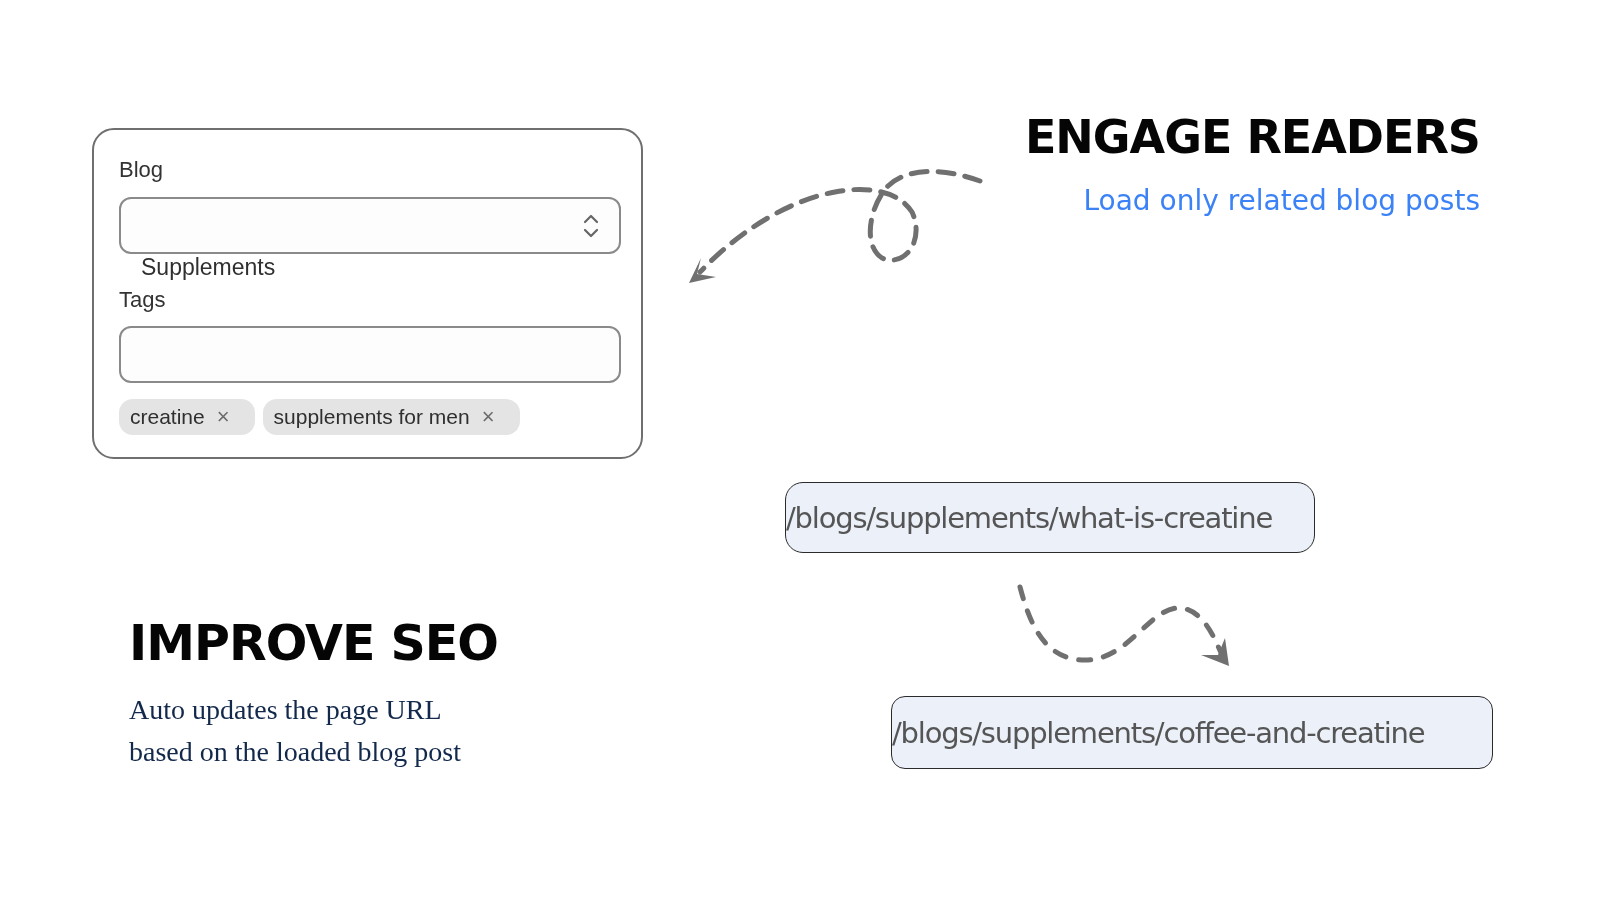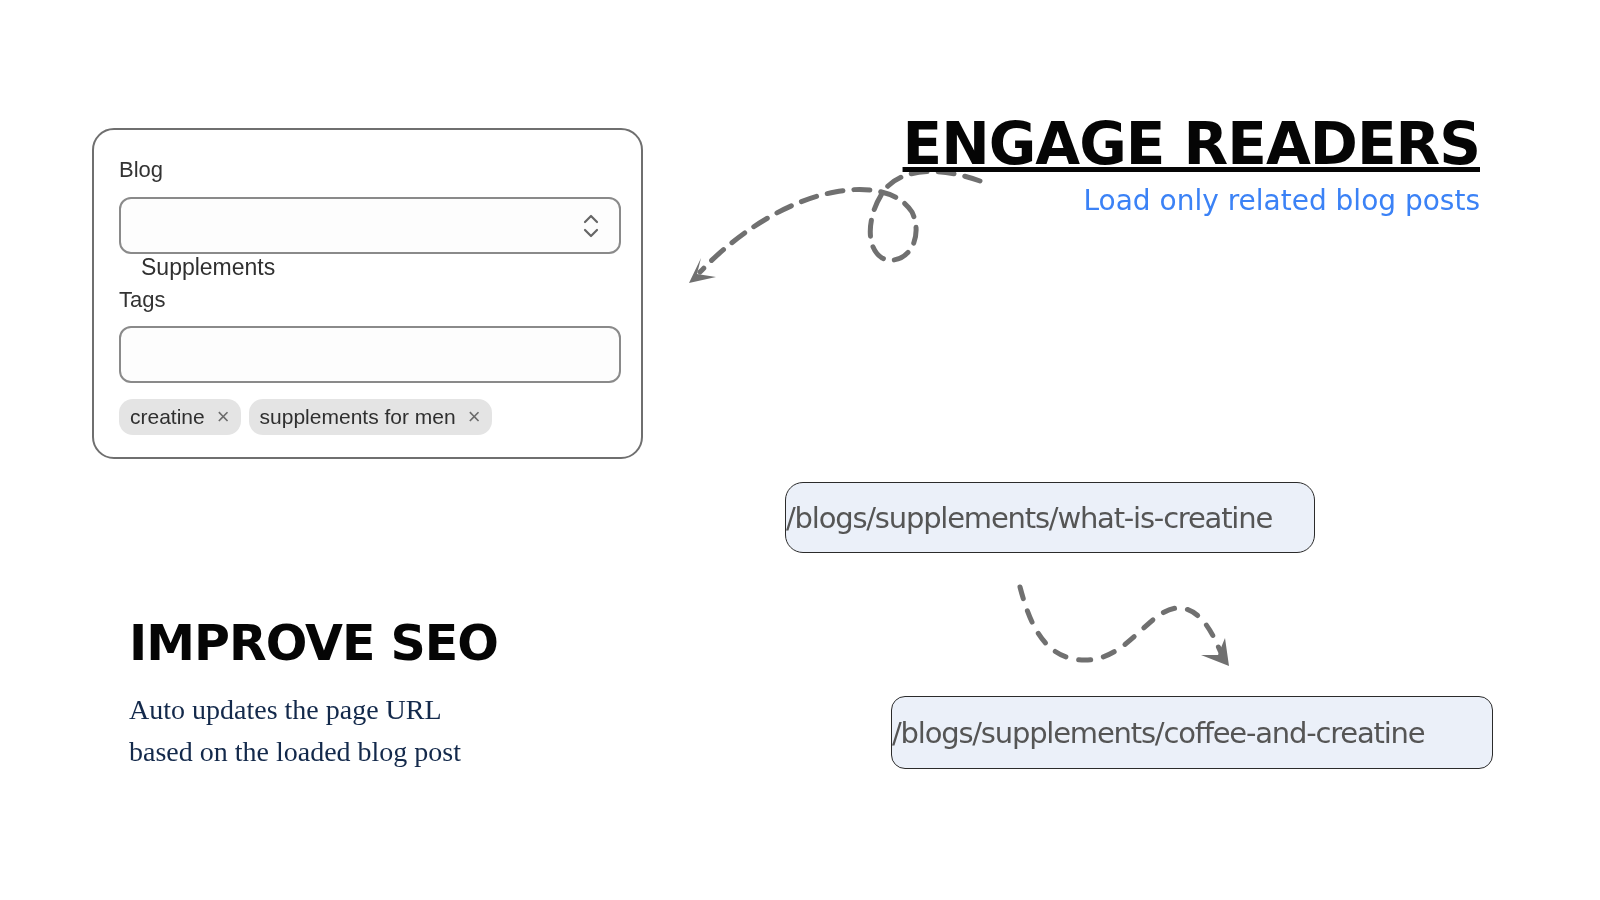--- a/index.html
+++ b/index.html
@@ -29,31 +29,31 @@
     .chevrons {
       position: absolute; right: 18px; top: 12px; width: 20px; height: 30px;
     }
     .tags-input {
       position: absolute; left: 25px; top: 196px; width: 502px; height: 57px;
       box-sizing: border-box; border: 2px solid #8a8a8a; border-radius: 12px;
       background: #fdfdfd; outline: none; font-size: 22px; padding: 0 18px;
     }
     .chips { position: absolute; left: 25px; top: 269px; display: flex; gap: 8px; }
     .chip {
-      display: flex; align-items: center; height: 36px; padding: 0 11px 0 11px;
+      display: flex; align-items: center; height: 36px; padding: 0 25px 0 11px;
       background: #e4e4e4; border-radius: 14px; font-size: 21px; color: #2f2f2f;
     }
     .chip-x {
       margin-left: 12px; font-size: 22px; color: #6b6b6b; cursor: pointer; line-height: 1;
     }
     .heading {
       position: absolute; font-family: "DejaVu Sans", sans-serif; font-weight: bold;
       color: #050505; letter-spacing: -1px;
     }
-    .engage-title { right: 120px; top: 110px; font-size: 58px; text-align: center; text-decoration: underline; }
+    .engage-title { right: 120px; top: 110px; font-size: 46px; text-align: center; }
     .engage-desc {
       position: absolute; right: 120px; top: 180px; text-align: center;
       font-family: "DejaVu Sans", sans-serif; font-size: 28px; line-height: 42px;
       color: #3b82f6;
     }
     .seo-title { left: 129px; top: 615px; font-size: 49px; }
     .seo-desc {
       position: absolute; left: 129px; top: 689px;
       font-family: Liberation Serif, serif; font-size: 28px; line-height: 42px;
       color: #13294b;

